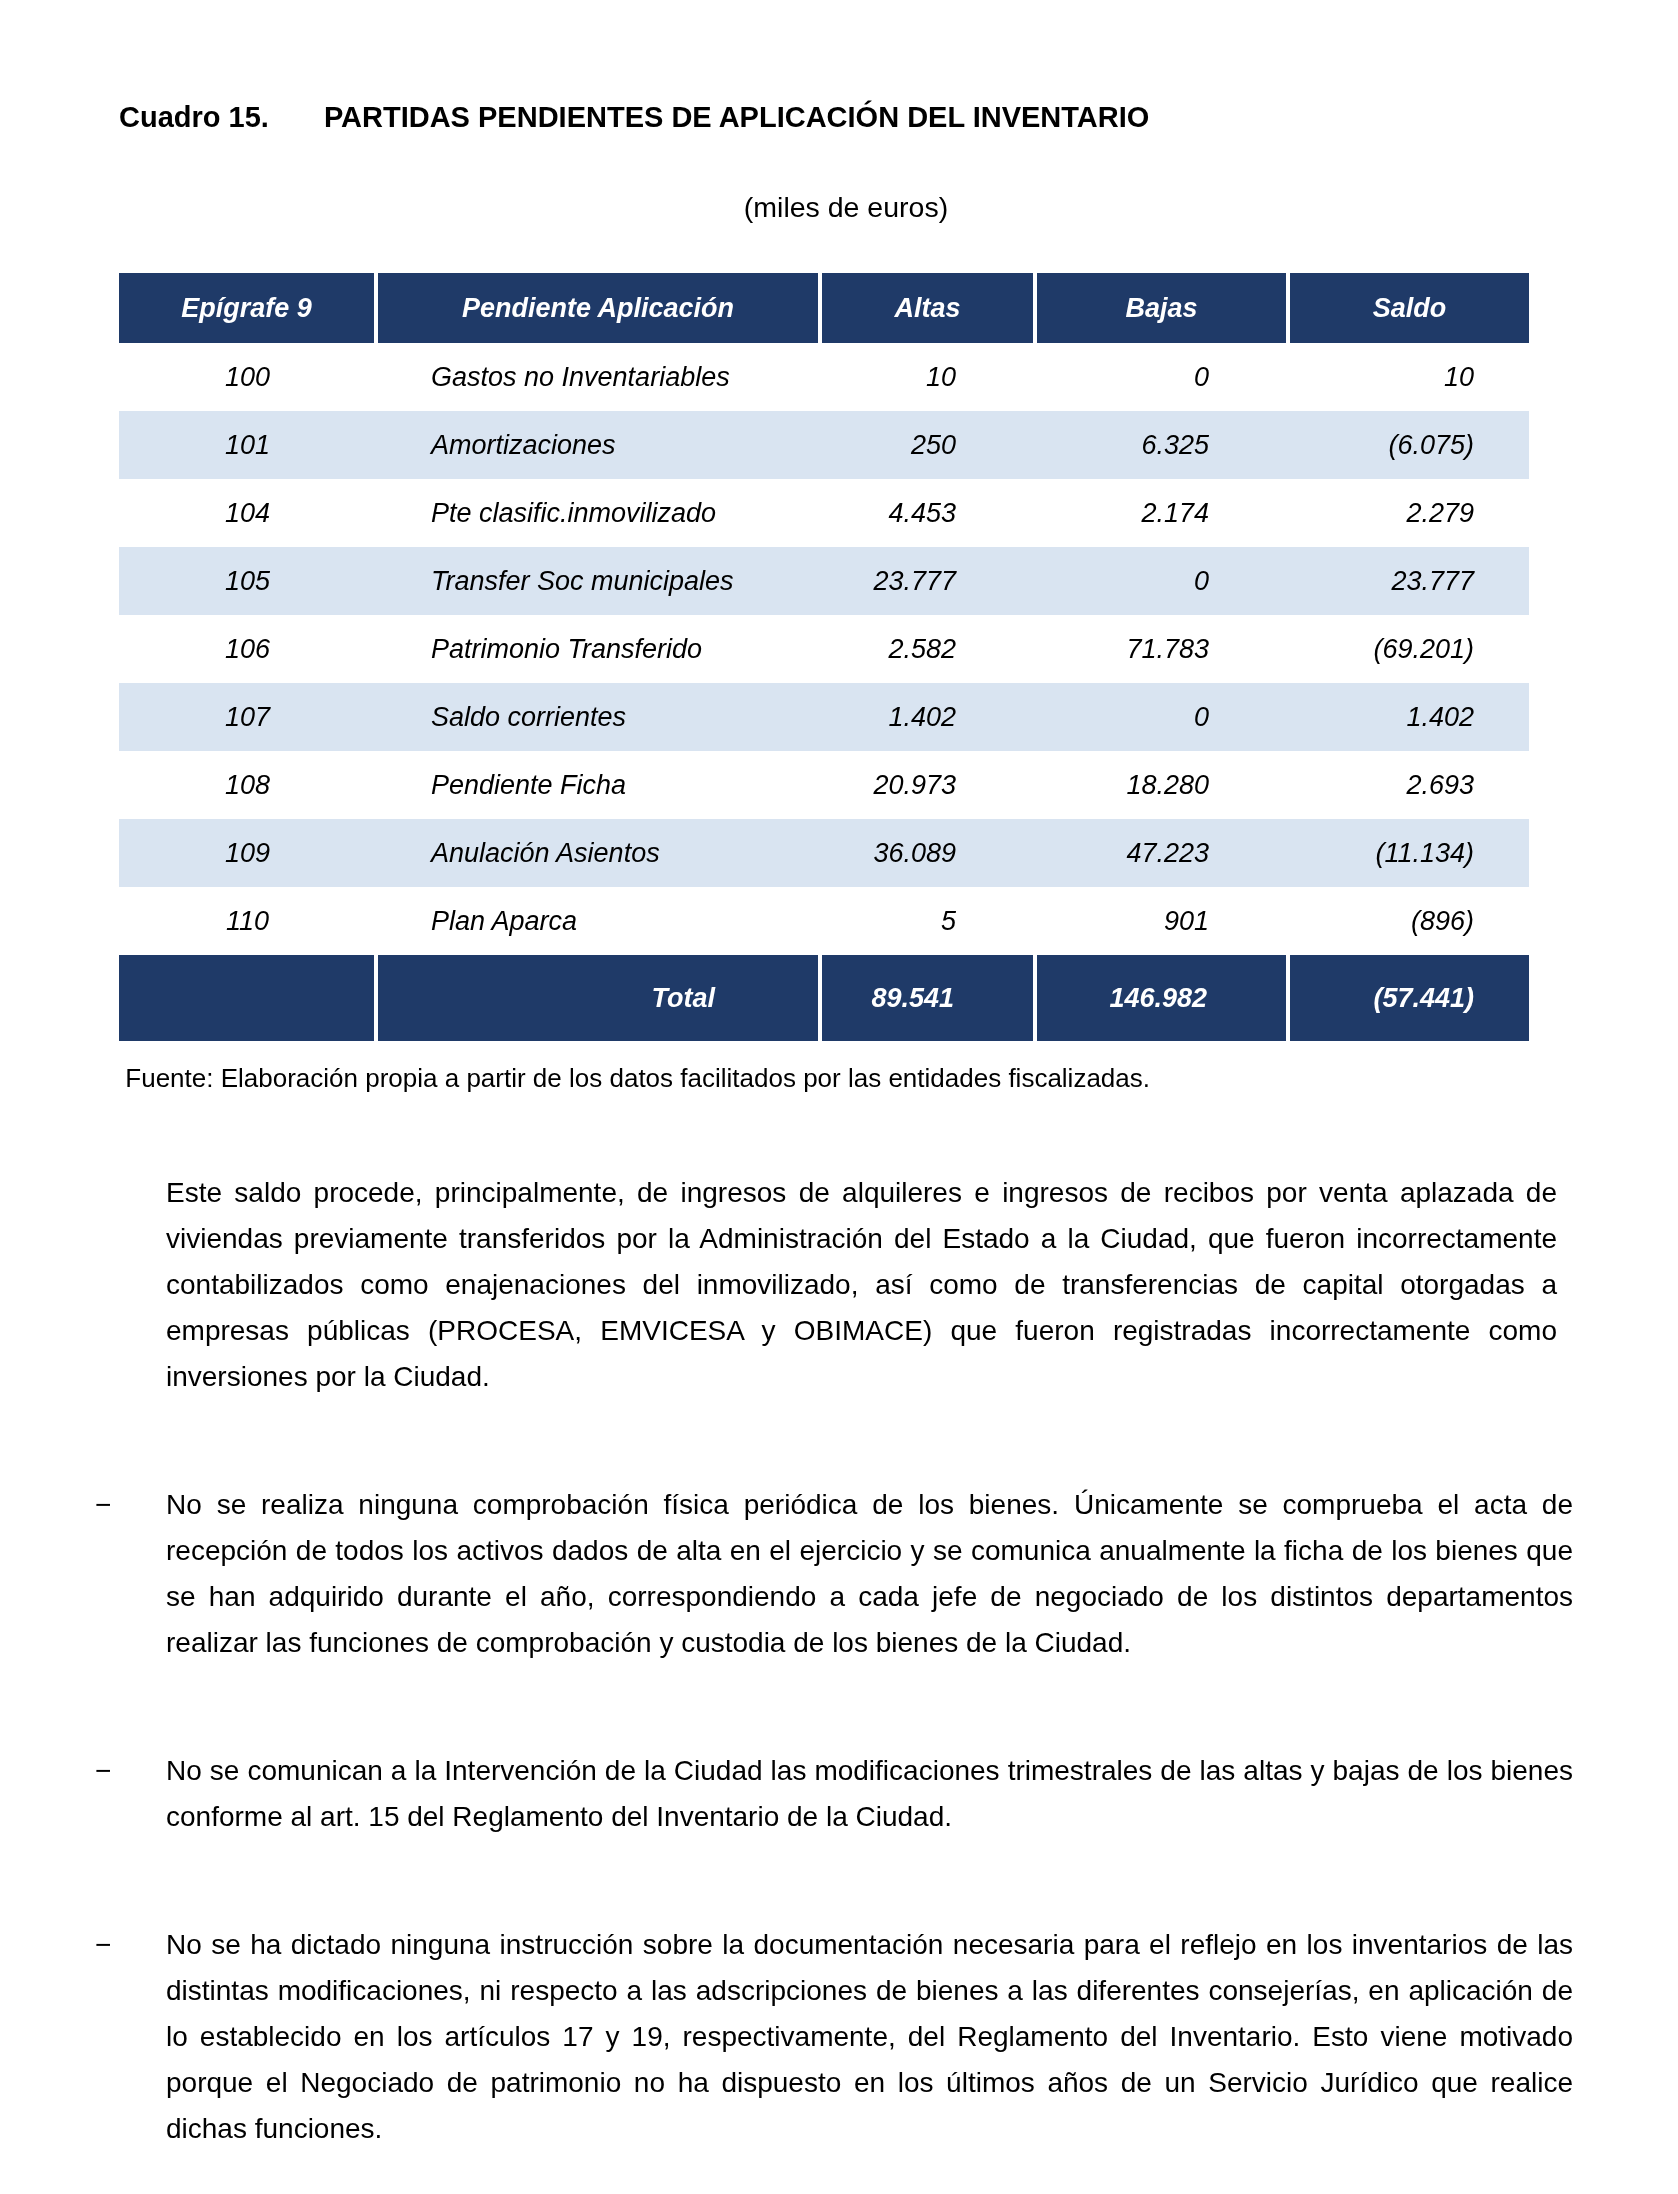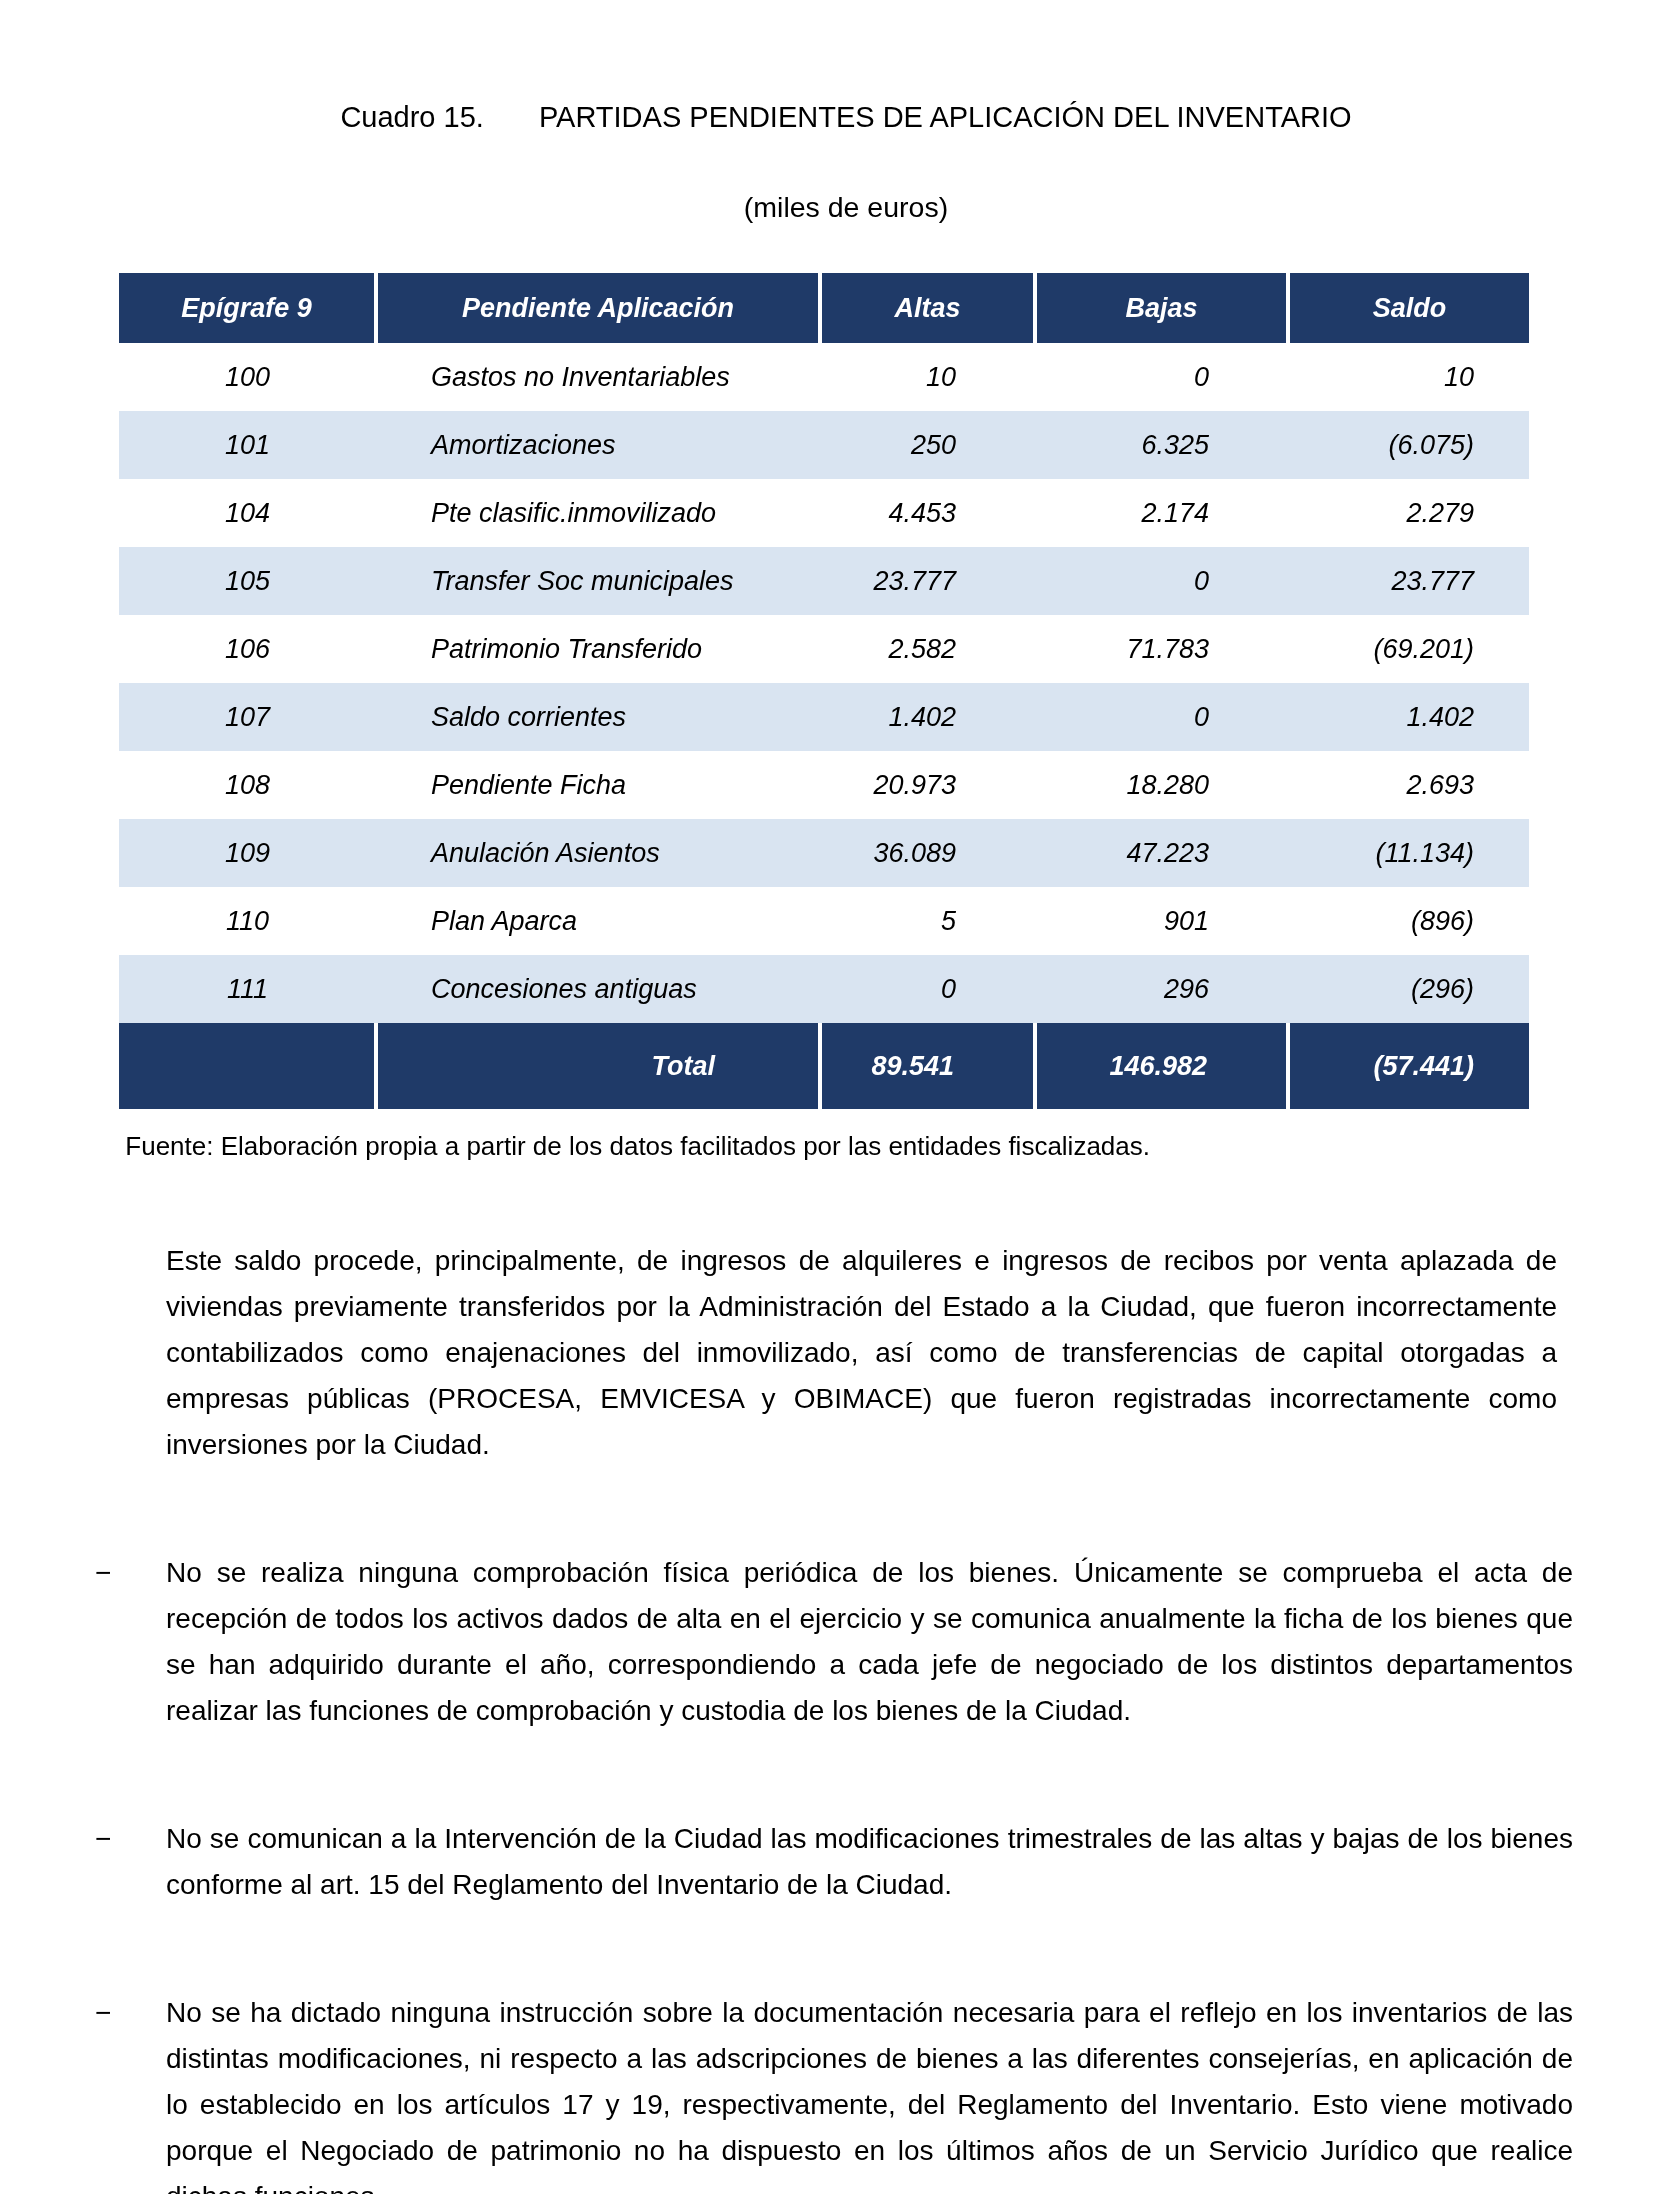--- a/index.html
+++ b/index.html
@@ -14,23 +14,22 @@
     height: 2194px;
     position: relative;
     overflow: hidden;
   }
   .page {
     box-sizing: border-box;
     width: 1679px;
     padding: 101px 106px 0 119px;
   }
   .caption-line {
-    text-align: center;
     font-size: 29px;
-    font-weight: normal;
+    font-weight: bold;
     white-space: nowrap;
   }
   .caption-line .caption-number {
     margin-right: 55px;
   }
   .units-note {
     text-align: center;
     font-size: 28.5px;
     margin-top: 57px;
   }
@@ -200,27 +199,20 @@
           <td class="col-num">47.223</td>
           <td class="col-saldo">(11.134)</td>
         </tr>
         <tr>
           <td class="col-epigrafe">110</td>
           <td class="col-concepto">Plan Aparca</td>
           <td class="col-num">5</td>
           <td class="col-num">901</td>
           <td class="col-saldo">(896)</td>
         </tr>
-        <tr class="alt">
-          <td class="col-epigrafe">111</td>
-          <td class="col-concepto">Concesiones antiguas</td>
-          <td class="col-num">0</td>
-          <td class="col-num">296</td>
-          <td class="col-saldo">(296)</td>
-        </tr>
       </tbody>
     <tfoot>
       <tr>
         <td></td>
         <td class="total-label">Total</td>
         <td class="col-num">89.541</td>
         <td class="col-num">146.982</td>
         <td class="col-saldo">(57.441)</td>
       </tr>
     </tfoot>

